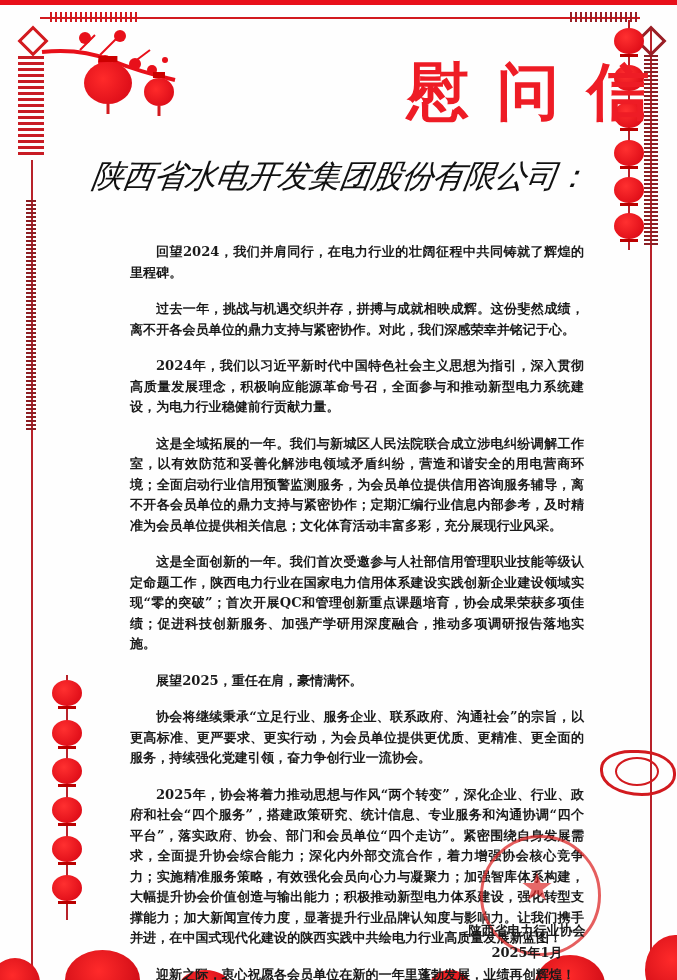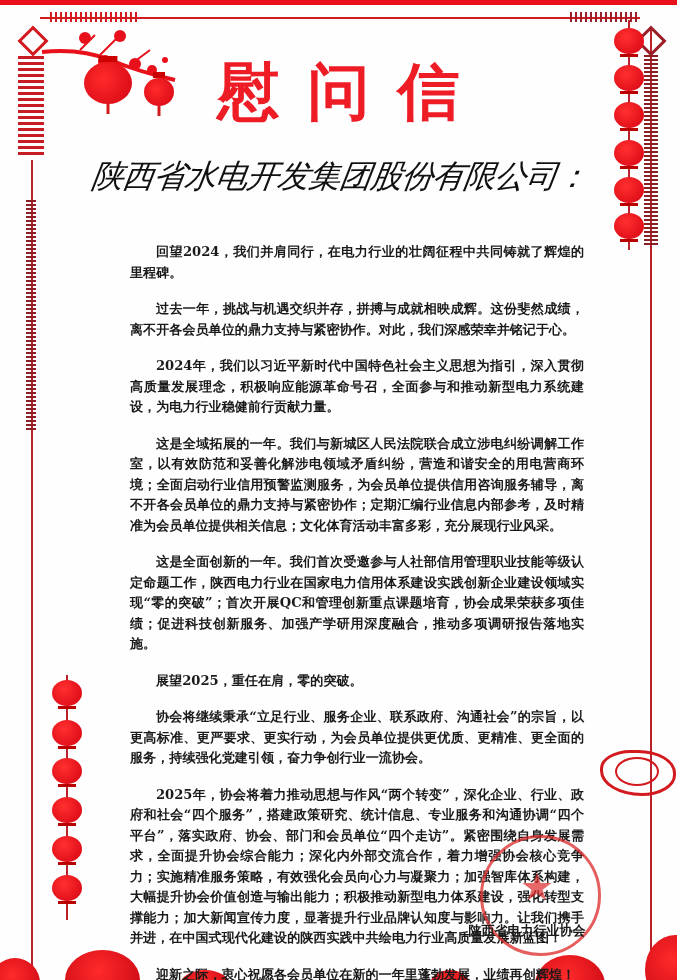--- a/index.html
+++ b/index.html
@@ -17,21 +17,21 @@
   .branch{position:absolute;left:40px;top:30px;width:140px;height:60px;}
   .lantern{position:absolute;border-radius:50%;background:radial-gradient(circle at 40% 40%,#ff2a2a,#e0101a 70%);}
   .lantern::before{content:"";position:absolute;left:50%;top:-6px;width:40%;height:6px;transform:translateX(-50%);background:#c00;}
   .lantern::after{content:"";position:absolute;left:50%;bottom:-10px;width:3px;height:10px;transform:translateX(-50%);background:#d21a1f;}
   .lantern-string{position:absolute;width:2px;background:#b8222a;}
   .small-lantern{position:absolute;width:30px;height:26px;border-radius:50%;background:radial-gradient(circle at 40% 35%,#ff3030,#e2101a 70%);}
   .small-lantern::after{content:"";position:absolute;left:6px;bottom:-3px;width:18px;height:3px;background:#b00;}
   .big-ball{position:absolute;border-radius:50%;background:radial-gradient(circle at 45% 35%,#ff2a2a,#d40f18 70%);}
   .cloud{position:absolute;left:600px;top:750px;width:70px;height:40px;border:3px solid #d21a1f;border-radius:40% 50% 45% 55%;}
   .cloud2{position:absolute;left:615px;top:757px;width:40px;height:25px;border:2px solid #d21a1f;border-radius:50%;}
-  .title{position:absolute;left:0;width:677px;top:52px;text-align:center;color:#ee1c25;font-family:"DejaVu Sans","Liberation Sans",sans-serif;font-weight:bold;font-size:62px;letter-spacing:28px;text-indent:28px;line-height:80px;}
+  .title{position:absolute;left:0;width:677px;top:52px;text-align:right;color:#ee1c25;font-family:"DejaVu Sans","Liberation Sans",sans-serif;font-weight:bold;font-size:62px;letter-spacing:28px;text-indent:28px;line-height:80px;}
   .recipient{position:absolute;left:92px;top:155px;font-family:"DejaVu Serif","Liberation Serif",serif;font-style:italic;font-size:32px;color:#111;letter-spacing:-1px;transform:skewX(-8deg);}
   .body{position:absolute;left:114px;top:226px;width:486px;font-size:13.1px;line-height:20.5px;color:#1a1a1a;font-weight:bold;}
   .body p{margin:16px;text-indent:26px;text-align:justify;}
   .sign{position:absolute;left:462px;top:900px;width:130px;text-align:center;font-size:13px;color:#1a1a1a;font-weight:bold;line-height:22px;margin-top:20px;}
   .seal{position:absolute;left:480px;top:835px;width:115px;height:115px;border:3px solid rgba(220,40,40,0.75);border-radius:50%;}
   .seal-star{position:absolute;left:520px;top:868px;color:rgba(220,40,40,0.7);font-size:38px;line-height:38px;}
 </style>
 </head>
 <body>
 
@@ -89,25 +89,26 @@
 <div class="title">慰问信</div>
 
 <div class="recipient">陕西省水电开发集团股份有限公司：</div>
 
 <div class="body">
   <p>回望2024，我们并肩同行，在电力行业的壮阔征程中共同铸就了辉煌的里程碑。</p>
   <p>过去一年，挑战与机遇交织并存，拼搏与成就相映成辉。这份斐然成绩，离不开各会员单位的鼎力支持与紧密协作。对此，我们深感荣幸并铭记于心。</p>
   <p>2024年，我们以习近平新时代中国特色社会主义思想为指引，深入贯彻高质量发展理念，积极响应能源革命号召，全面参与和推动新型电力系统建设，为电力行业稳健前行贡献力量。</p>
   <p>这是全域拓展的一年。我们与新城区人民法院联合成立涉电纠纷调解工作室，以有效防范和妥善化解涉电领域矛盾纠纷，营造和谐安全的用电营商环境；全面启动行业信用预警监测服务，为会员单位提供信用咨询服务辅导，离不开各会员单位的鼎力支持与紧密协作；定期汇编行业信息内部参考，及时精准为会员单位提供相关信息；文化体育活动丰富多彩，充分展现行业风采。</p>
   <p>这是全面创新的一年。我们首次受邀参与人社部信用管理职业技能等级认定命题工作，陕西电力行业在国家电力信用体系建设实践创新企业建设领域实现“零的突破”；首次开展QC和管理创新重点课题培育，协会成果荣获多项佳绩；促进科技创新服务、加强产学研用深度融合，推动多项调研报告落地实施。</p>
-  <p>展望2025，重任在肩，零的突破。</p>
+  <p>展望2025，重任在肩，豪情满怀。</p>
   <p>协会将继续秉承“立足行业、服务企业、联系政府、沟通社会”的宗旨，以更高标准、更严要求、更实行动，为会员单位提供更优质、更精准、更全面的服务，持续强化党建引领，奋力争创行业一流协会。</p>
   <p>2025年，协会将着力推动思想与作风“两个转变”，深化企业、行业、政府和社会“四个服务”，搭建政策研究、统计信息、专业服务和沟通协调“四个平台”，落实政府、协会、部门和会员单位“四个走访”。紧密围绕自身发展需求，全面提升协会综合能力；深化内外部交流合作，着力增强协会核心竞争力；实施精准服务策略，有效强化会员向心力与凝聚力；加强智库体系构建，大幅提升协会价值创造与输出能力；积极推动新型电力体系建设，强化转型支撑能力；加大新闻宣传力度，显著提升行业品牌认知度与影响力。让我们携手并进，在中国式现代化建设的陕西实践中共绘电力行业高质量发展新蓝图！</p>
   <p>迎新之际，衷心祝愿各会员单位在新的一年里蓬勃发展，业绩再创辉煌！</p>
   <p>祝愿广大电力职工工作顺利、身体健康、阖家幸福、万事如意！</p>
 </div>
 
 <div class="seal"></div>
 <div class="seal-star">★</div>
 
 <div class="sign">
   <div>陕西省电力行业协会</div>
+  <div>2025年1月</div>
 </div>
 
 </body></html>

